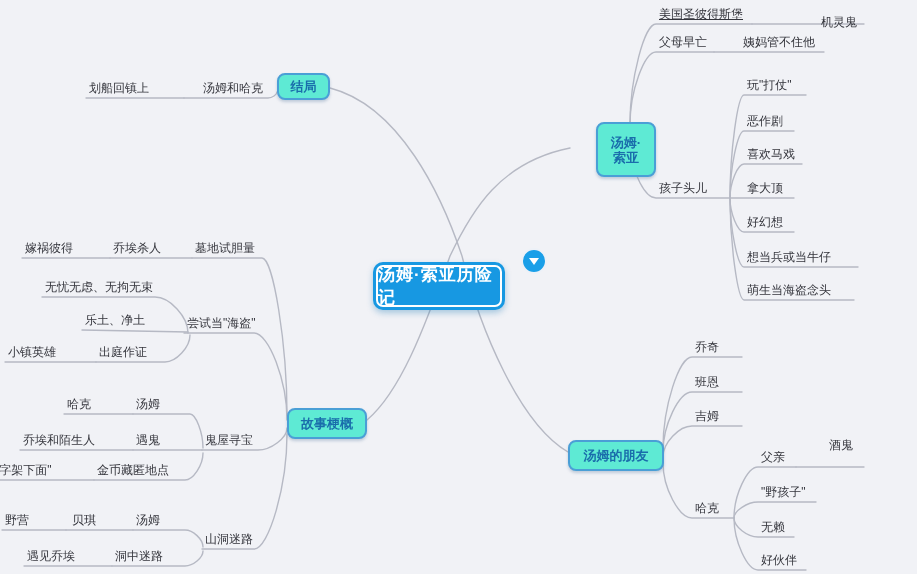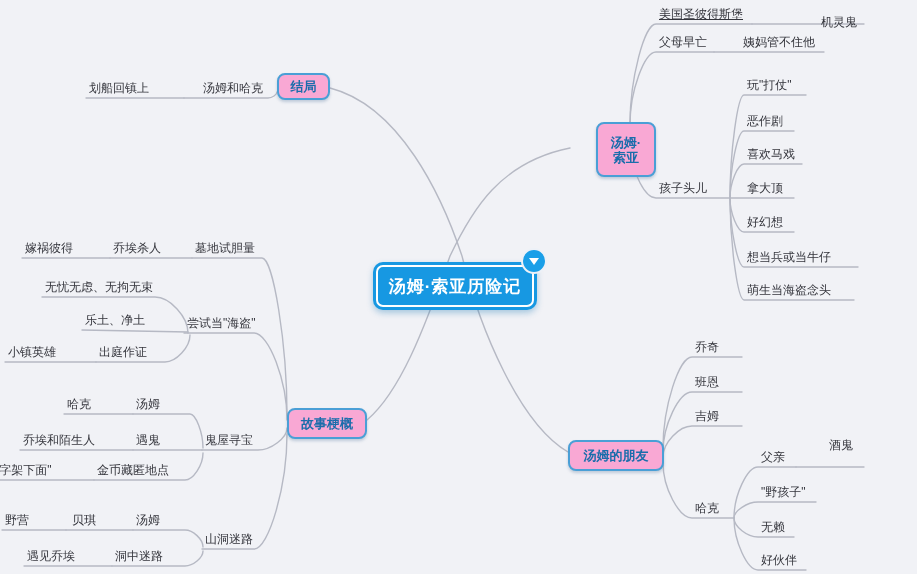--- a/index.html
+++ b/index.html
@@ -8,27 +8,27 @@
     background:#f1f2f6;
     font-family:"Liberation Sans","DejaVu Sans",sans-serif;
   }
   svg.edges{position:absolute;left:0;top:0;z-index:1;}
   .leaf{
     position:absolute;z-index:2;font-size:12px;line-height:15px;
     color:#34353c;white-space:nowrap;cursor:default;
   }
   .topic{
     position:absolute;z-index:2;box-sizing:border-box;
-    background:#f9a8d4;border:2px solid #4a9fd6;border-radius:8px;
+    background:#5eead4;border:2px solid #4a9fd6;border-radius:8px;
     color:#1a6dab;font-weight:bold;font-size:13px;line-height:15px;
     display:flex;align-items:center;justify-content:center;text-align:center;
     white-space:pre-line;box-shadow:0 2px 3px rgba(110,140,170,.38);
   }
   .root-node{
-    position:absolute;left:373px;top:262px;width:164px;height:48px;z-index:3;
+    position:absolute;left:373px;top:262px;width:132px;height:48px;z-index:3;
     background:#1798e2;border-radius:10px;
     box-shadow:0 3px 6px rgba(30,120,180,.35);
   }
   .root-inner{
     position:absolute;left:3px;top:3px;right:3px;bottom:3px;
     border:2px solid #ffffff;border-radius:7px;
     display:flex;align-items:center;justify-content:center;
   }
   .root-label{color:#ffffff;font-weight:bold;font-size:17px;letter-spacing:1px;}
   .badge{

